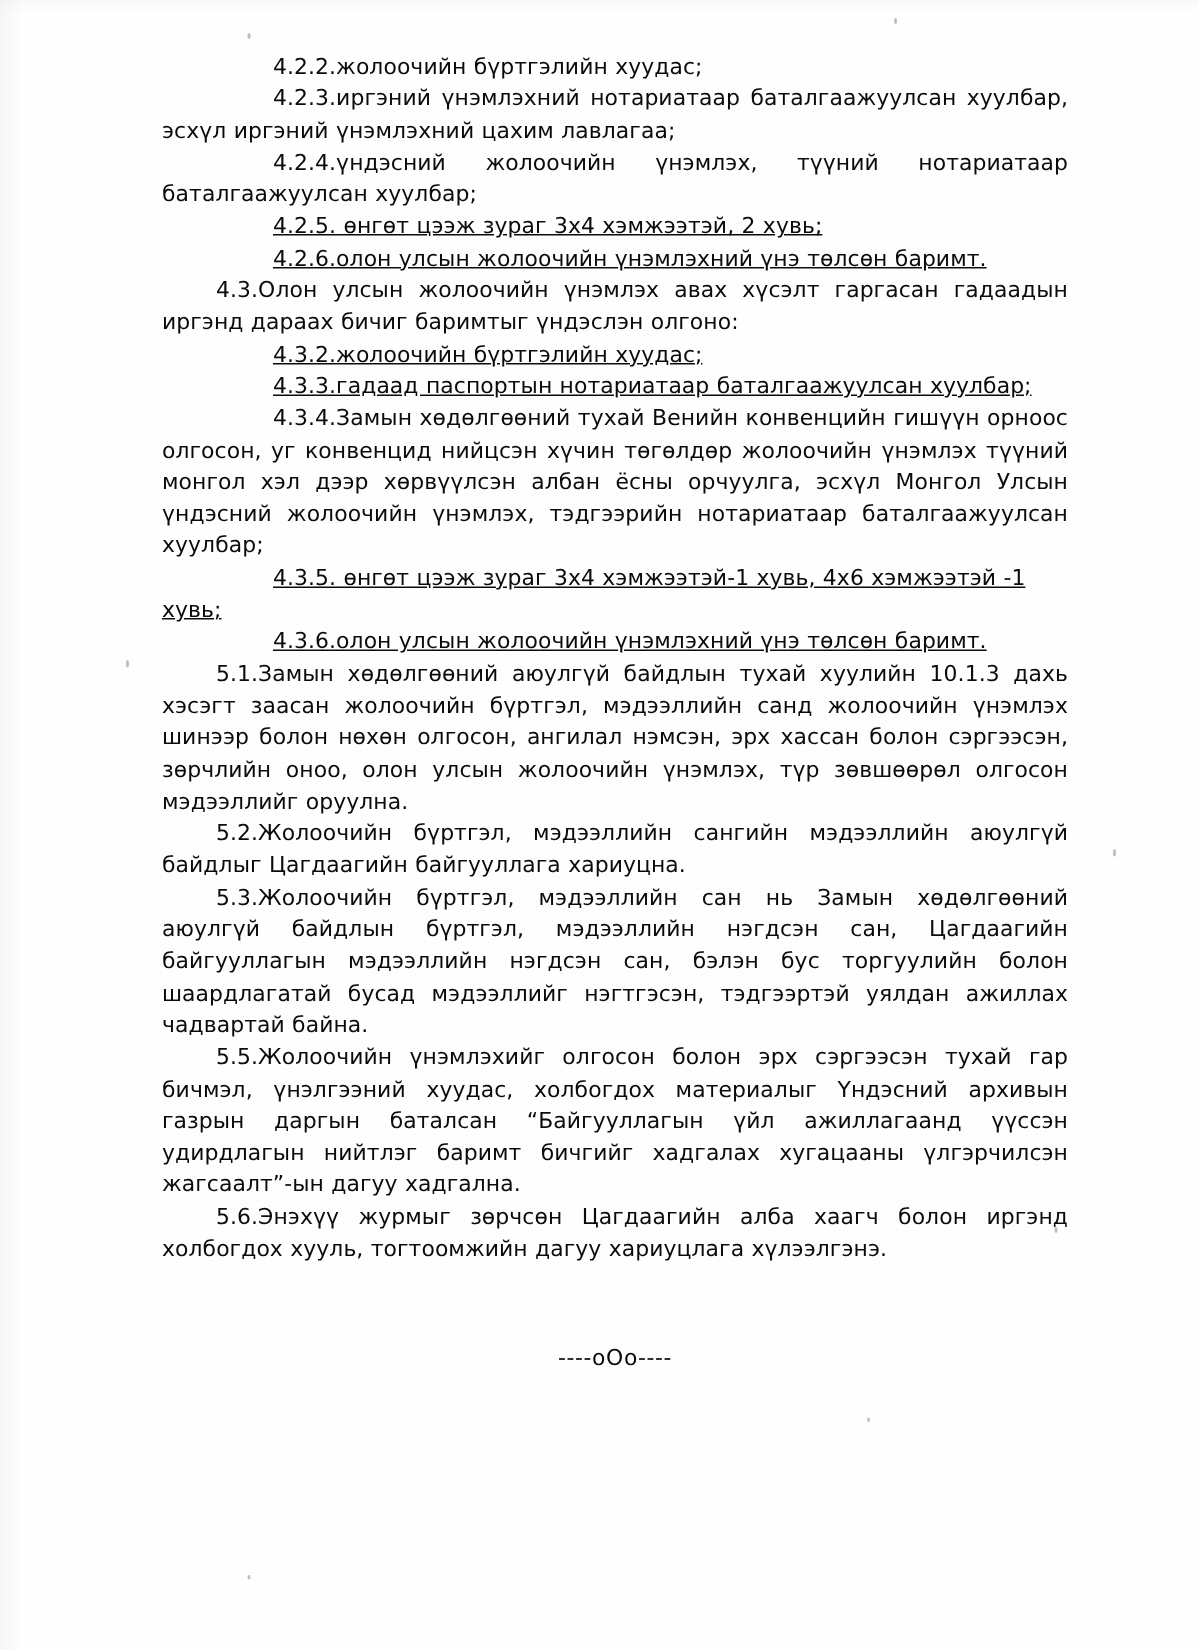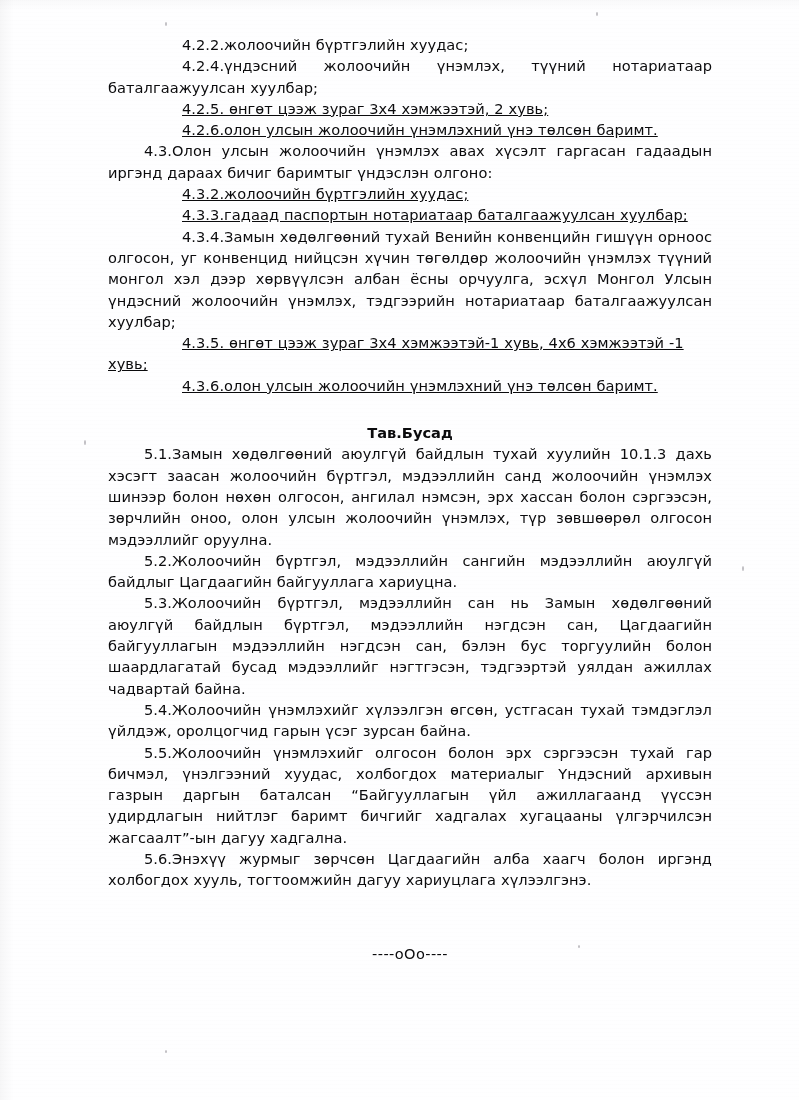--- a/index.html
+++ b/index.html
@@ -102,39 +102,36 @@
   <span class="speck" style="left:742px; top:566px; width:2px; height:5px;"></span>
   <span class="speck" style="left:703px; top:818px; width:2px; height:4px;"></span>
   <span class="speck" style="left:596px; top:12px;  width:2px; height:4px;"></span>
   <span class="speck" style="left:165px; top:22px;  width:2px; height:4px;"></span>
   <span class="speck" style="left:578px; top:945px; width:2px; height:3px;"></span>
   <span class="speck" style="left:165px; top:1050px;width:2px; height:3px;"></span>
 
   <div class="body-col">
 
     <p class="t ind-sub">4.2.2.жолоочийн бүртгэлийн хуудас;</p>
+    <p class="t ind-sub">4.2.3.иргэний үнэмлэхний нотариатаар баталгаажуулсан хуулбар, эсхүл иргэний үнэмлэхний цахим лавлагаа;</p>
     <p class="t ind-sub">4.2.4.үндэсний жолоочийн үнэмлэх, түүний нотариатаар баталгаажуулсан хуулбар;</p>
     <p class="t ind-sub last-left">4.2.5. өнгөт цээж зураг 3х4 хэмжээтэй, 2 хувь;</p>
     <p class="t ind-sub last-left">4.2.6.олон улсын жолоочийн үнэмлэхний үнэ төлсөн баримт.</p>
 
     <p class="t ind-para gap-md">4.3.Олон улсын жолоочийн үнэмлэх авах хүсэлт гаргасан гадаадын иргэнд дараах бичиг баримтыг үндэслэн олгоно:</p>
 
     <p class="t ind-sub last-left">4.3.2.жолоочийн бүртгэлийн хуудас;</p>
     <p class="t ind-sub last-left">4.3.3.гадаад паспортын нотариатаар баталгаажуулсан хуулбар;</p>
     <p class="t ind-sub">4.3.4.Замын хөдөлгөөний тухай Венийн конвенцийн гишүүн орноос олгосон, уг конвенцид нийцсэн хүчин төгөлдөр жолоочийн үнэмлэх түүний монгол хэл дээр хөрвүүлсэн албан ёсны орчуулга, эсхүл Монгол Улсын үндэсний жолоочийн үнэмлэх, тэдгээрийн нотариатаар баталгаажуулсан хуулбар;</p>
     <p class="t ind-sub last-left">4.3.5. өнгөт цээж зураг 3х4 хэмжээтэй-1 хувь, 4х6 хэмжээтэй -1 хувь;</p>
     <p class="t ind-sub last-left">4.3.6.олон улсын жолоочийн үнэмлэхний үнэ төлсөн баримт.</p>
 
-    <div class="heading-wrap">
-      <p class="heading">Тав.Бусад</p>
-    </div>
 
     <p class="t ind-para gap-lg">5.1.Замын хөдөлгөөний  аюулгүй  байдлын тухай хуулийн 10.1.3 дахь хэсэгт заасан жолоочийн бүртгэл, мэдээллийн санд жолоочийн үнэмлэх шинээр болон нөхөн олгосон, ангилал нэмсэн, эрх хассан болон сэргээсэн, зөрчлийн оноо, олон улсын жолоочийн үнэмлэх, түр зөвшөөрөл олгосон мэдээллийг оруулна.</p>
     <p class="t ind-para gap-md">5.2.Жолоочийн бүртгэл, мэдээллийн сангийн мэдээллийн аюулгүй байдлыг Цагдаагийн байгууллага хариуцна.</p>
     <p class="t ind-para gap-md">5.3.Жолоочийн бүртгэл, мэдээллийн сан нь Замын хөдөлгөөний аюулгүй байдлын бүртгэл, мэдээллийн нэгдсэн сан, Цагдаагийн байгууллагын мэдээллийн нэгдсэн сан, бэлэн бус торгуулийн болон шаардлагатай бусад мэдээллийг нэгтгэсэн, тэдгээртэй уялдан ажиллах чадвартай байна.</p>
-    <p class="t ind-para gap-md">5.4.Жолоочийн үнэмлэхийг хүлээлгэн өгсөн, устгасан тухай тэмдэглэл үйлдэж, оролцогчид гарын үсэг зурсан байна.</p>
     <p class="t ind-para gap-md">5.5.Жолоочийн үнэмлэхийг олгосон болон эрх сэргээсэн тухай гар бичмэл, үнэлгээний  хуудас, холбогдох  материалыг Үндэсний архивын газрын даргын баталсан “Байгууллагын үйл ажиллагаанд  үүссэн удирдлагын нийтлэг баримт бичгийг хадгалах хугацааны үлгэрчилсэн жагсаалт”-ын дагуу хадгална.</p>
     <p class="t ind-para gap-md">5.6.Энэхүү  журмыг  зөрчсөн Цагдаагийн алба хаагч болон иргэнд холбогдох хууль, тогтоомжийн дагуу хариуцлага хүлээлгэнэ.</p>
 
     <p class="endmark">----оOо----</p>
 
   </div>
 </div>
 
 </body></html>

